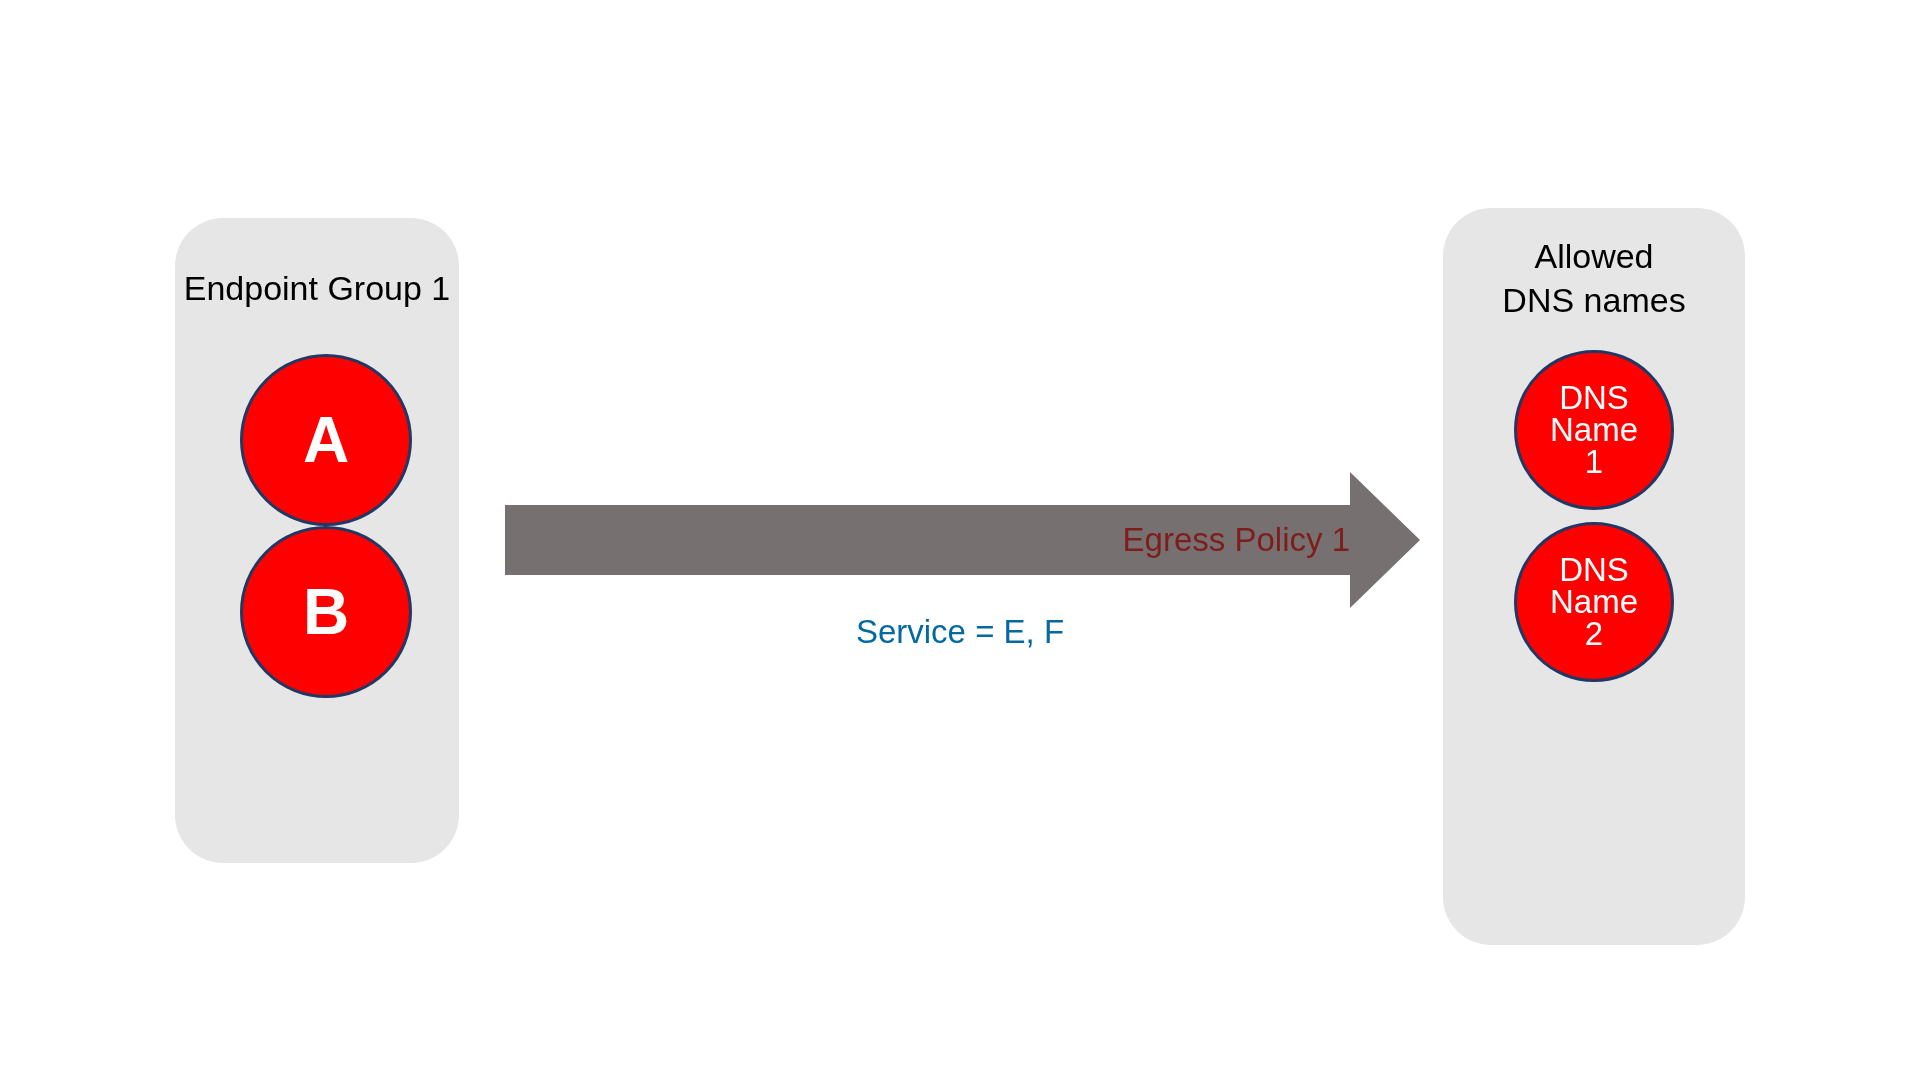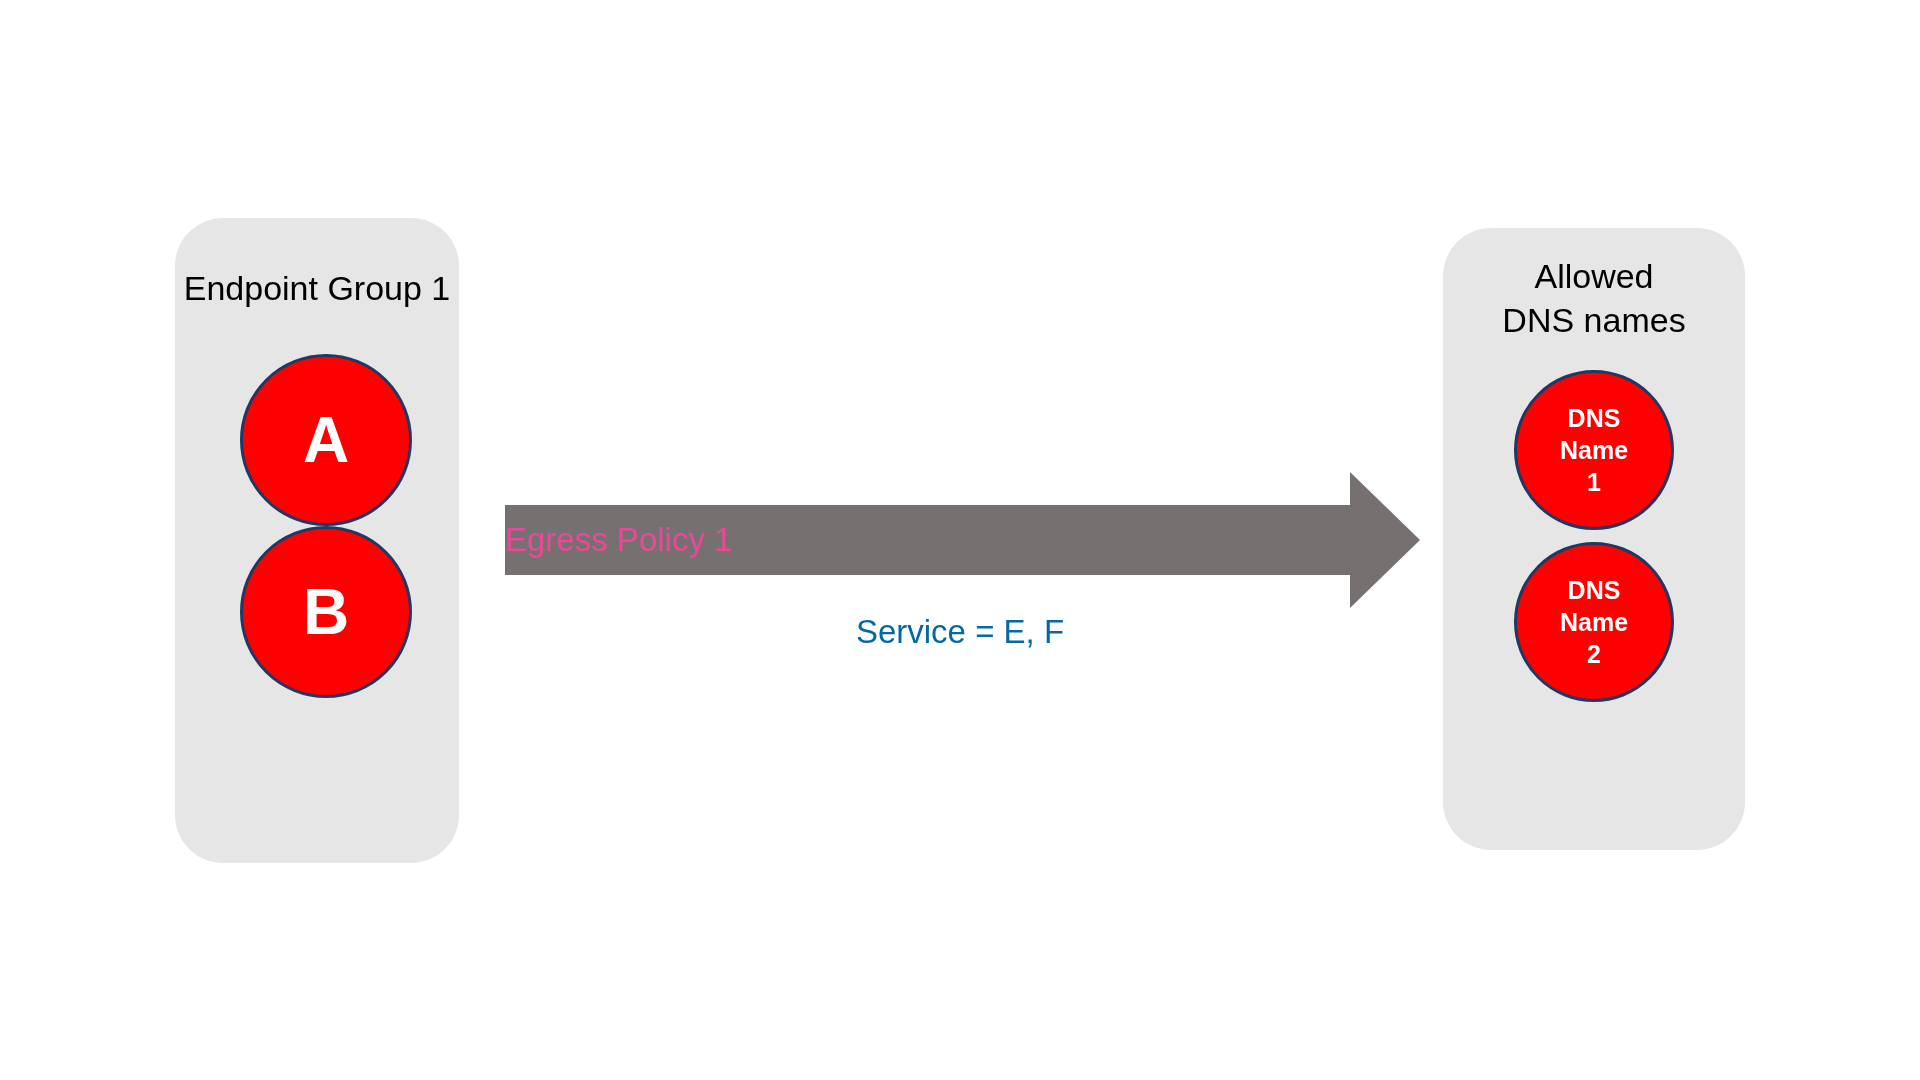--- a/index.html
+++ b/index.html
@@ -21,21 +21,21 @@
   }
 
   
   .panel {
     position: absolute;
     background: #E6E6E6;
     border-radius: 48px;
     box-sizing: border-box;
   }
   #panel-left  { left: 175px;  top: 218px; width: 284px; height: 645px; }
-  #panel-right { left: 1443px; top: 228px; width: 302px; height: 622px; }
+  #panel-right { left: 1443px; top: 208px; width: 302px; height: 737px; }
 
   .panel-title {
     position: absolute;
     left: 0;
     right: 0;
     text-align: center;
     color: #000000;
     font-size: 34px;
     line-height: 44px;
     font-weight: 400;
@@ -60,22 +60,22 @@
   .node.endpoint {
     width: 172px;
     height: 172px;
     font-size: 64px;
     font-weight: 700;
     line-height: 1;
   }
   .node.dns {
     width: 160px;
     height: 160px;
-    font-size: 25px;
-    font-weight: 700;
+    font-size: 33px;
+    font-weight: 400;
     line-height: 32px;
     white-space: pre-line;
   }
   #node-a    { left: 65px;  top: 136px; }
   #node-b    { left: 65px;  top: 308px; }
   #node-dns1 { left: 71px;  top: 142px; }
   #node-dns2 { left: 71px;  top: 314px; }
 
   
   #arrow {
@@ -84,22 +84,22 @@
     top: 472px;
     width: 915px;
     height: 136px;
   }
   #arrow svg { display: block; width: 100%; height: 100%; }
   #arrow-label {
     position: absolute;
     left: 505px;
     top: 521px;
     width: 845px;
-    text-align: left;
-    color: #ec4899;
+    text-align: right;
+    color: #7f1d1d;
     font-size: 33px;
     line-height: 38px;
     font-weight: 400;
   }
 
   #service-label {
     position: absolute;
     left: 505px;
     top: 612px;
     width: 910px;

